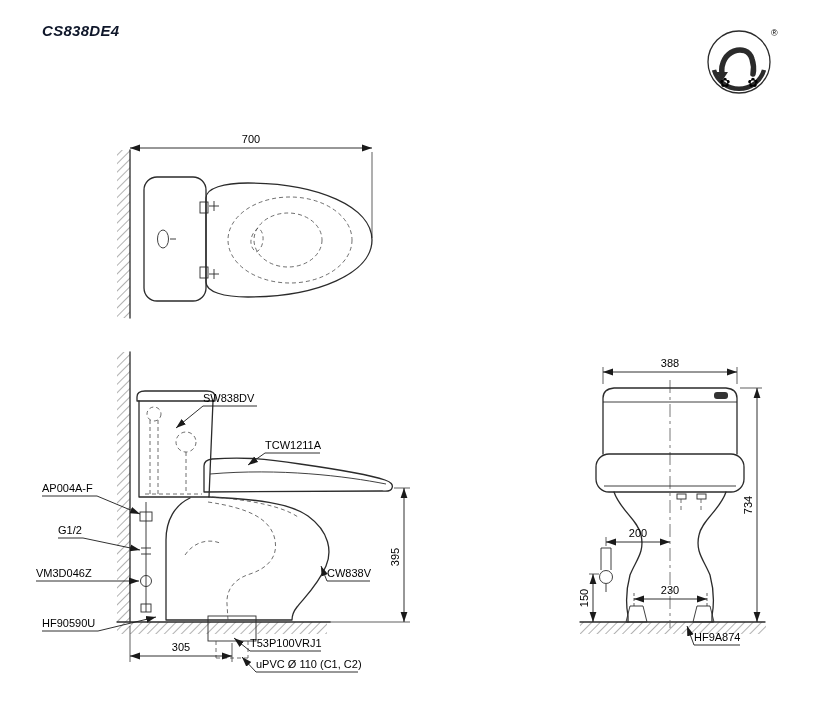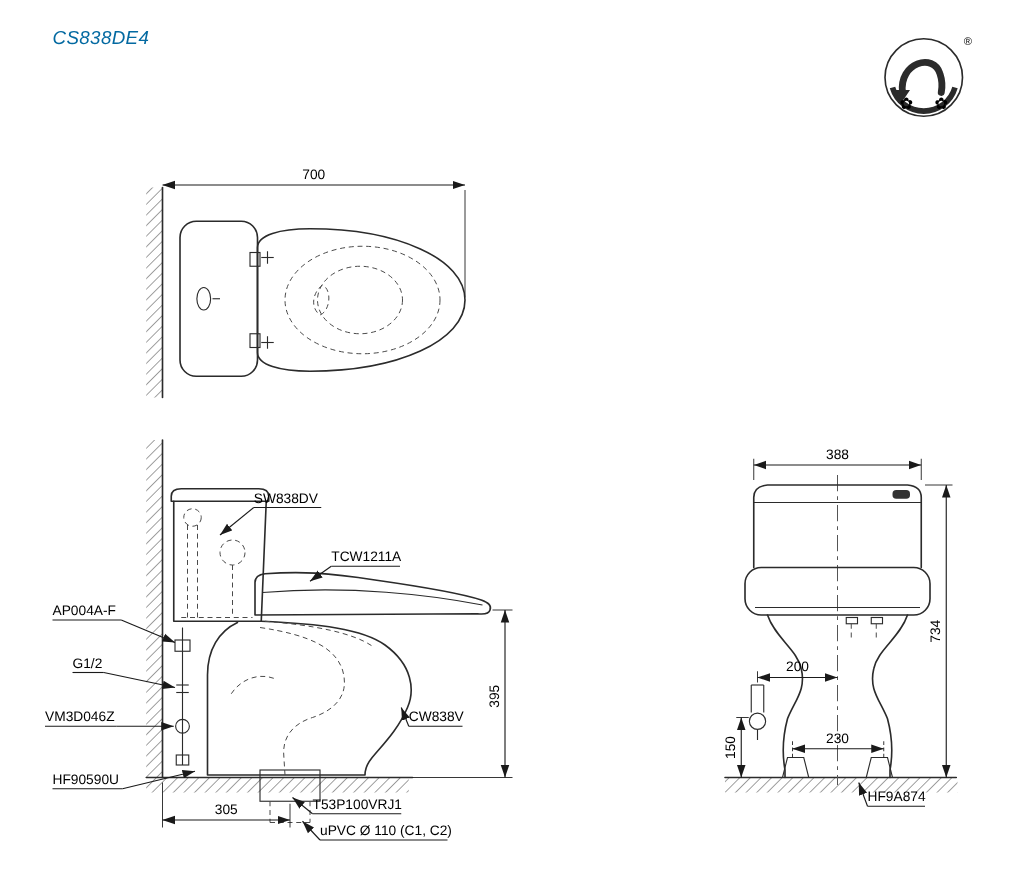--- a/index.html
+++ b/index.html
@@ -1,19 +1,19 @@
 <!DOCTYPE html>
 <html><head>
 <meta charset="utf-8">
 <style>
   html,body{margin:0;padding:0;background:#fff;}
   #page{position:relative;width:826px;height:714px;background:#fff;overflow:hidden;
         font-family:"Liberation Sans",sans-serif;}
-  #title{position:absolute;left:42px;top:22px;font-size:15px;font-weight:normal;
-         font-style:italic;color:#0369a1;letter-spacing:.3px;text-align:center;}
+  #title{position:absolute;left:42px;top:22px;font-size:15px;font-weight:bold;
+         font-style:italic;color:#0f172a;letter-spacing:.3px;text-align:center;}
   svg{position:absolute;left:0;top:0;}
   .ol{stroke:#2b2b2b;stroke-width:1.3;fill:none;stroke-linejoin:round;stroke-linecap:round;}
   .thin{stroke:#2b2b2b;stroke-width:.9;fill:none;}
   .dash{stroke:#4a4a4a;stroke-width:.8;fill:none;stroke-dasharray:4 3;}
   .center{stroke:#555;stroke-width:.8;fill:none;stroke-dasharray:13 4 3 4;}
   .dim{stroke:#1a1a1a;stroke-width:.9;fill:none;}
   .ext{stroke:#1a1a1a;stroke-width:.7;fill:none;}
   .lbl{font-size:11px;fill:#000;}
   .dimt{font-size:11px;fill:#000;text-anchor:middle;}
 </style>

